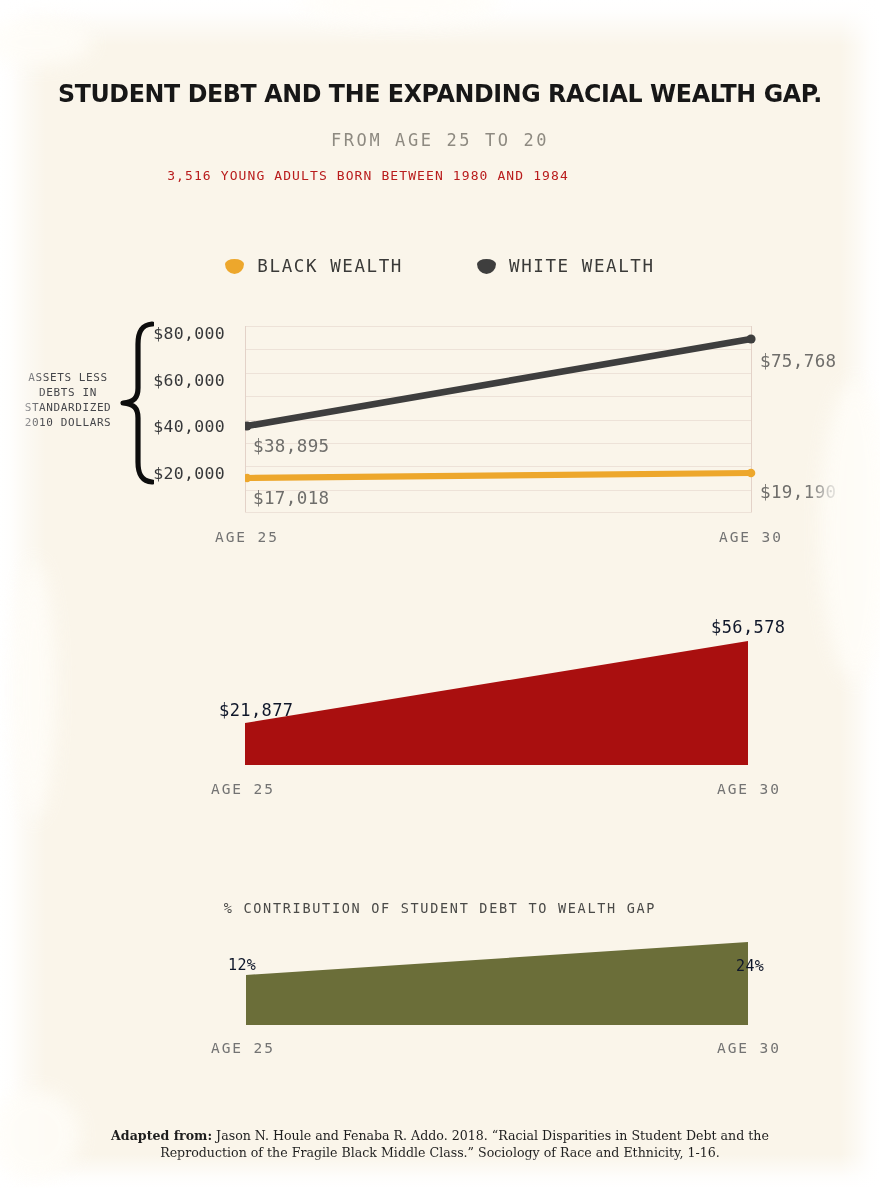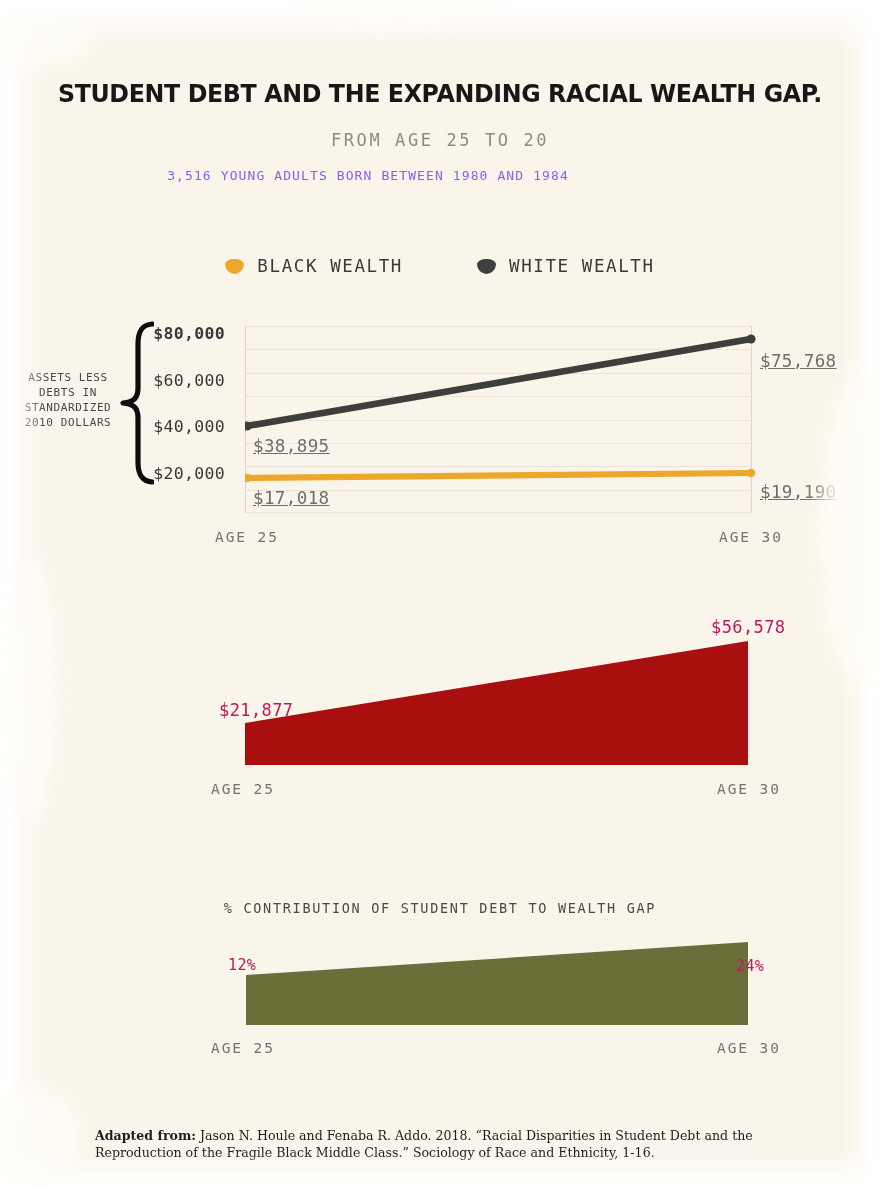--- a/index.html
+++ b/index.html
@@ -34,21 +34,21 @@
     font-weight:bold;font-size:25.5px;letter-spacing:-0.4px;
     color:#171717;white-space:nowrap;
     transform:scaleX(.93);transform-origin:center;
   }
   .subtitle{
     position:absolute;left:0;top:130px;width:880px;text-align:center;
     font-size:17px;letter-spacing:2.6px;color:#8e8a81;
   }
   .note{
     position:absolute;left:0;top:166px;width:736px;text-align:center;
-    font-size:13px;letter-spacing:1.1px;color:#8b5cf6;line-height:20px;
+    font-size:13px;letter-spacing:1.1px;color:#b91c1c;line-height:20px;
   }
 
   
   .legend{position:absolute;left:0;top:256px;width:880px;
     display:flex;justify-content:center;align-items:center;gap:74px;}
   .legend-item{display:flex;align-items:center;gap:13px;}
   .legend-dot{width:19px;height:15px;border-radius:50% 50% 50% 50%/60% 60% 60% 60%;
     transform:rotate(0deg);}
   .legend-dot.lens{border-radius:50%/34% 34% 66% 66%;}
   .legend-label{font-size:17.5px;letter-spacing:1.6px;color:#3a3a38;}
@@ -59,35 +59,35 @@
   .axisline{position:absolute;top:0;width:1px;height:186px;background:#e3d2c8;}
   .chart-svg{position:absolute;left:0;top:0;}
 
   .ytick{position:absolute;right:0;width:110px;text-align:right;
     font-size:16.5px;letter-spacing:.3px;color:#37383a;}
 
   .brace{position:absolute;left:118px;top:320px;}
   .brace-label{position:absolute;left:14px;top:370px;width:108px;text-align:center;
     font-size:11px;letter-spacing:.6px;line-height:15px;color:#45464a;}
 
-  .val{position:absolute;font-size:17.5px;letter-spacing:.4px;color:#6f6e6b;white-space:nowrap;text-decoration:underline;}
+  .val{position:absolute;font-size:17.5px;letter-spacing:.4px;color:#6f6e6b;white-space:nowrap;}
   .axis-age{position:absolute;font-size:14.5px;letter-spacing:1.9px;color:#737373;white-space:nowrap;}
 
   
   .sec-title{position:absolute;left:0;width:880px;text-align:center;
     font-size:13.5px;letter-spacing:1.7px;color:#4a4a48;}
 
   .shape-svg{position:absolute;left:0;}
-  .shape-val{position:absolute;font-size:17px;letter-spacing:.4px;color:#be185d;white-space:nowrap;}
+  .shape-val{position:absolute;font-size:17px;letter-spacing:.4px;color:#0f172a;white-space:nowrap;}
   .shape-val.small{font-size:15px;}
 
   
   .footer{position:absolute;left:95px;top:1127px;width:690px;
     font-family:"DejaVu Serif","Liberation Serif",serif;
-    font-size:12.6px;line-height:17px;color:#1d1d1d;}
+    font-size:12.6px;line-height:17px;color:#1d1d1d;text-align:center;}
   .footer b{font-weight:bold;}
 </style>
 </head>
 <body>
 
 <div id="page">
 
   <div class="title">STUDENT DEBT AND THE EXPANDING RACIAL WEALTH GAP.</div>
   <div class="subtitle">FROM AGE 25 TO 20</div>
   <div class="note">
@@ -105,21 +105,21 @@
     </div>
   </div>
 
   <div class="brace">
     <svg width="36" height="165" viewBox="0 0 36 165">
       <path d="M34 4 C22 5 20 14 20 24 L20 68 C20 78 16 82 5 83 C16 84 20 88 20 98 L20 142 C20 152 22 161 34 162" fill="none" stroke="#0d0d0d" stroke-width="5.2" stroke-linecap="round" stroke-linejoin="round"></path>
     </svg>
   </div>
   <div class="brace-label">ASSETS LESS DEBTS IN STANDARDIZED 2010 DOLLARS</div>
 
-  <div class="ytick" style="left:115px;top:324px;font-weight:bold;">$80,000</div>
+  <div class="ytick" style="left:115px;top:324px;">$80,000</div>
   <div class="ytick" style="left:115px;top:371px;">$60,000</div>
   <div class="ytick" style="left:115px;top:417px;">$40,000</div>
   <div class="ytick" style="left:115px;top:464px;">$20,000</div>
 
   <div class="plot">
     <div class="gridline" style="top:0px;"></div>
     <div class="gridline" style="top:23px;"></div>
     <div class="gridline" style="top:47px;"></div>
     <div class="gridline" style="top:70px;"></div>
     <div class="gridline" style="top:94px;"></div>

